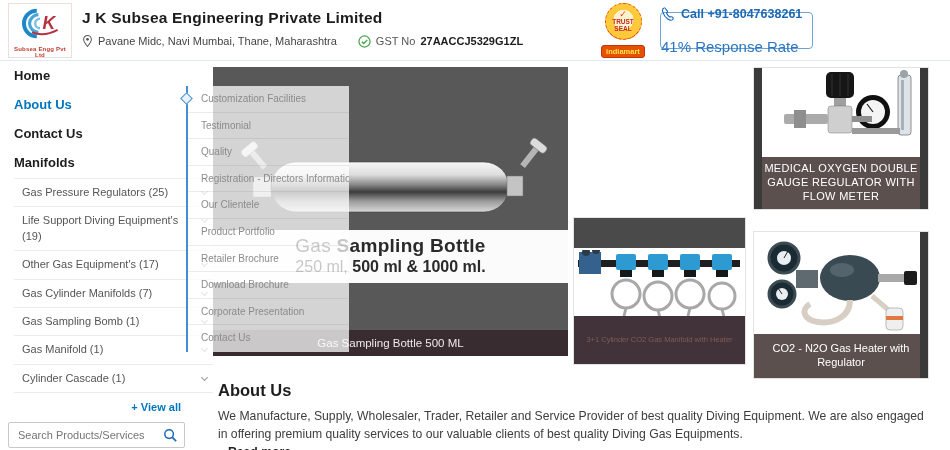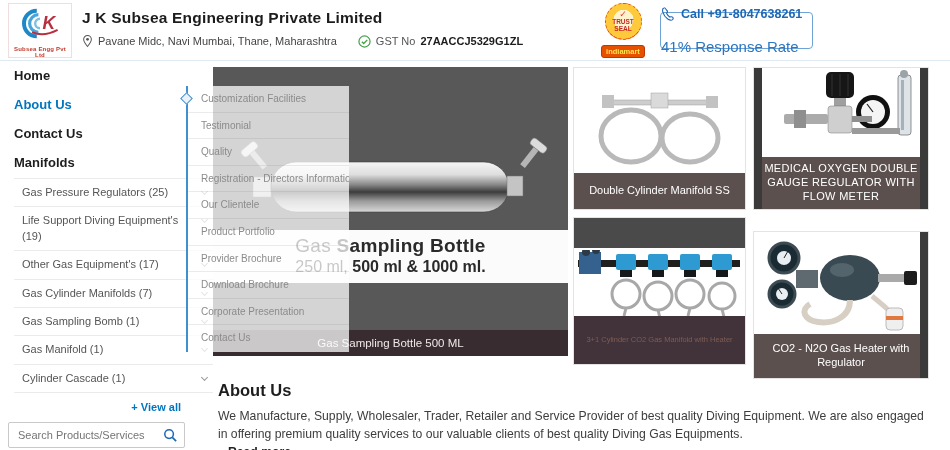--- a/index.html
+++ b/index.html
@@ -212,39 +212,28 @@
     <div class="hero-caption">Gas Sampling Bottle 500 ML</div>
   </section>
 
   <div class="dropdown">
     <div class="dd-item">Customization Facilities</div>
     <div class="dd-item">Testimonial</div>
     <div class="dd-item">Quality</div>
     <div class="dd-item">Registration - Directors Information</div>
     <div class="dd-item">Our Clientele</div>
     <div class="dd-item">Product Portfolio</div>
-    <div class="dd-item">Provider Brochure</div>
+    <div class="dd-item">Retailer Brochure</div>
     <div class="dd-item">Download Brochure</div>
     <div class="dd-item">Corporate Presentation</div>
     <div class="dd-item">Contact Us</div>
   </div>
 
   <section class="grid">
 
-    <div class="cell cell-1">
-      <svg class="art" style="top:6px" width="171" height="100" viewBox="0 0 171 100">
-        <rect x="38" y="26" width="96" height="5" fill="#cdcdcd" stroke="#9e9e9e" stroke-width="0.5"></rect>
-        <rect x="77" y="19" width="17" height="15" fill="#dadada" stroke="#9e9e9e" stroke-width="0.5"></rect>
-        <rect x="28" y="21" width="12" height="13" fill="#c2c2c2"></rect>
-          <rect x="132" y="22" width="12" height="12" fill="#c2c2c2"></rect>
-        <ellipse cx="57" cy="62" rx="30" ry="26" fill="none" stroke="#b9b9b9" stroke-width="5"></ellipse>
-        <ellipse cx="116" cy="64" rx="28" ry="24" fill="none" stroke="#b9b9b9" stroke-width="5"></ellipse>
-      </svg>
-      <div class="cap">Double Cylinder Manifold SS</div>
-    </div>
 
     <div class="cell cell-2">
       <div class="edge-bar edge-left"></div>
       <div class="edge-bar edge-right"></div>
       <svg class="art" style="top:2px" width="174" height="90" viewBox="0 0 174 90">
         <rect x="72" y="2" width="28" height="26" rx="5" fill="#161616"></rect>
         <line x1="78" y1="4" x2="78" y2="26" stroke="#333"></line>
           <line x1="86" y1="4" x2="86" y2="26" stroke="#333"></line>
           <line x1="94" y1="4" x2="94" y2="26" stroke="#333"></line>
         <rect x="80" y="28" width="12" height="8" fill="#9f9f9f"></rect>

